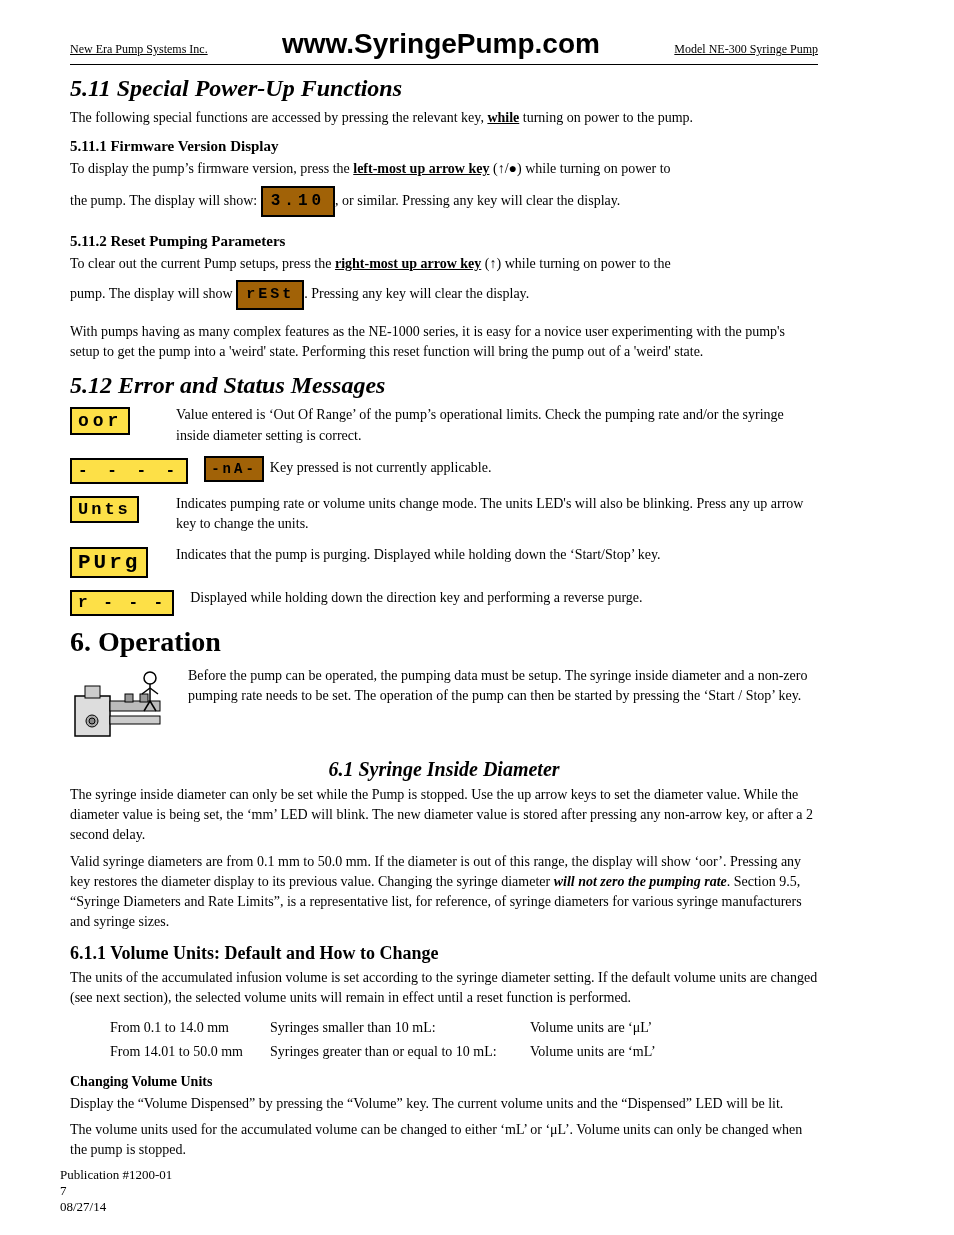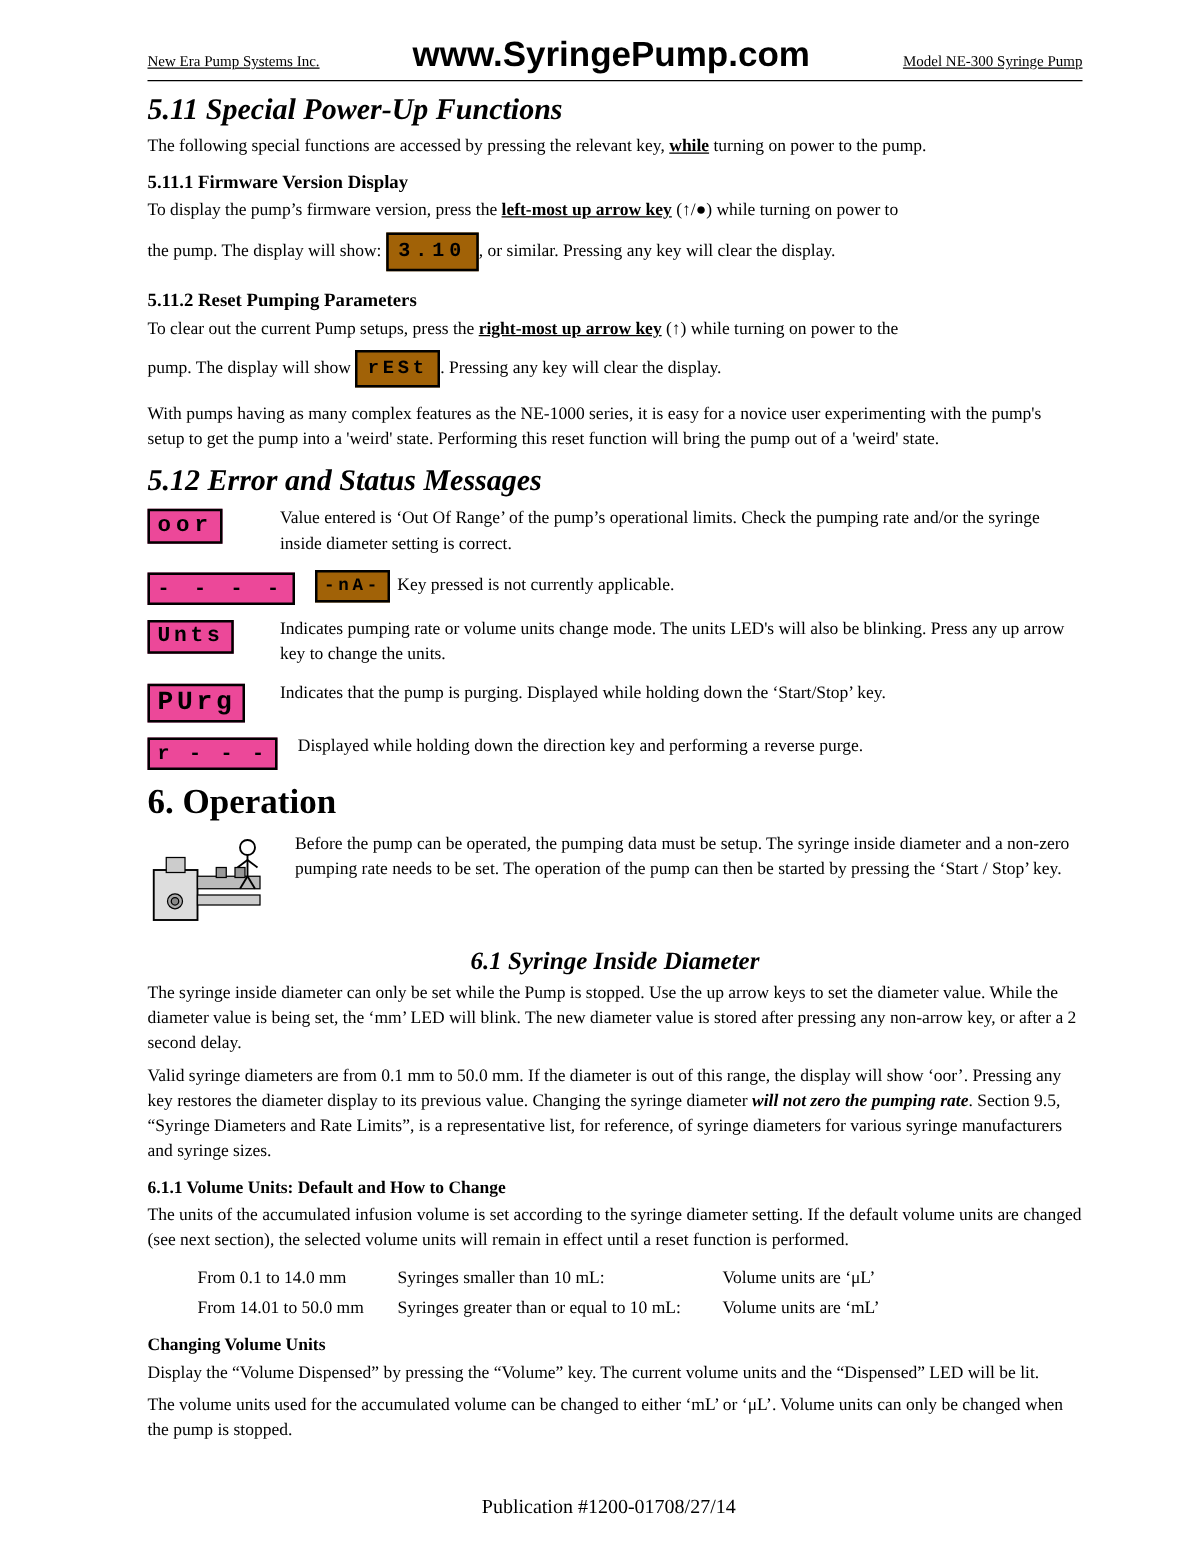--- a/index.html
+++ b/index.html
@@ -10,21 +10,20 @@
       color: #000;
       width: 954px;
       min-height: 1235px;
       padding: 0;
     }
     .page {
       width: 878px;
       min-height: 1235px;
       padding: 28px 60px 40px 70px;
       position: relative;
-      margin-left: 48px;
     }
     
     .page-header {
       display: flex;
       justify-content: space-between;
       align-items: baseline;
       border-bottom: 1px solid #000;
       padding-bottom: 4px;
       margin-bottom: 10px;
     }
@@ -48,21 +47,21 @@
       margin-top: 12px;
       text-align: center;
     }
     .subsection-title {
       font-size: 15px;
       font-weight: bold;
       margin-top: 10px;
       margin-bottom: 4px;
     }
     .subsubsection-title {
-      font-size: 14px;
+      font-size: 18px;
       font-weight: bold;
       margin-top: 10px;
       margin-bottom: 4px;
     }
     .underline-title {
       font-size: 14px;
       font-weight: bold;
       margin-top: 10px;
       margin-bottom: 4px;
     }
@@ -74,21 +73,21 @@
 
     
     .lcd-display {
       display: inline-block;
       border: 2px solid #000;
       padding: 2px 6px;
       font-family: 'Courier New', monospace;
       font-size: 16px;
       font-weight: bold;
       letter-spacing: 3px;
-      background: #ec4899;
+      background: #fde047;
       vertical-align: middle;
       min-width: 60px;
       text-align: center;
     }
     .lcd-inline {
       display: inline-block;
       border: 2px solid #000;
       padding: 1px 5px;
       font-family: 'Courier New', monospace;
       font-size: 14px;
@@ -143,21 +142,22 @@
     .vol-col3 { flex: 1; }
 
     
     .page-footer {
       position: absolute;
       bottom: 20px;
       left: 60px;
       right: 60px;
       display: flex;
       justify-content: center;
-      font-size: 16px;
+      font-size: 13px;
+      flex-direction: column;
     }
 
     u { text-decoration: underline; }
     b { font-weight: bold; }
     i { font-style: italic; }
 
     .display-row {
       display: flex;
       align-items: center;
       margin: 6px 0;

